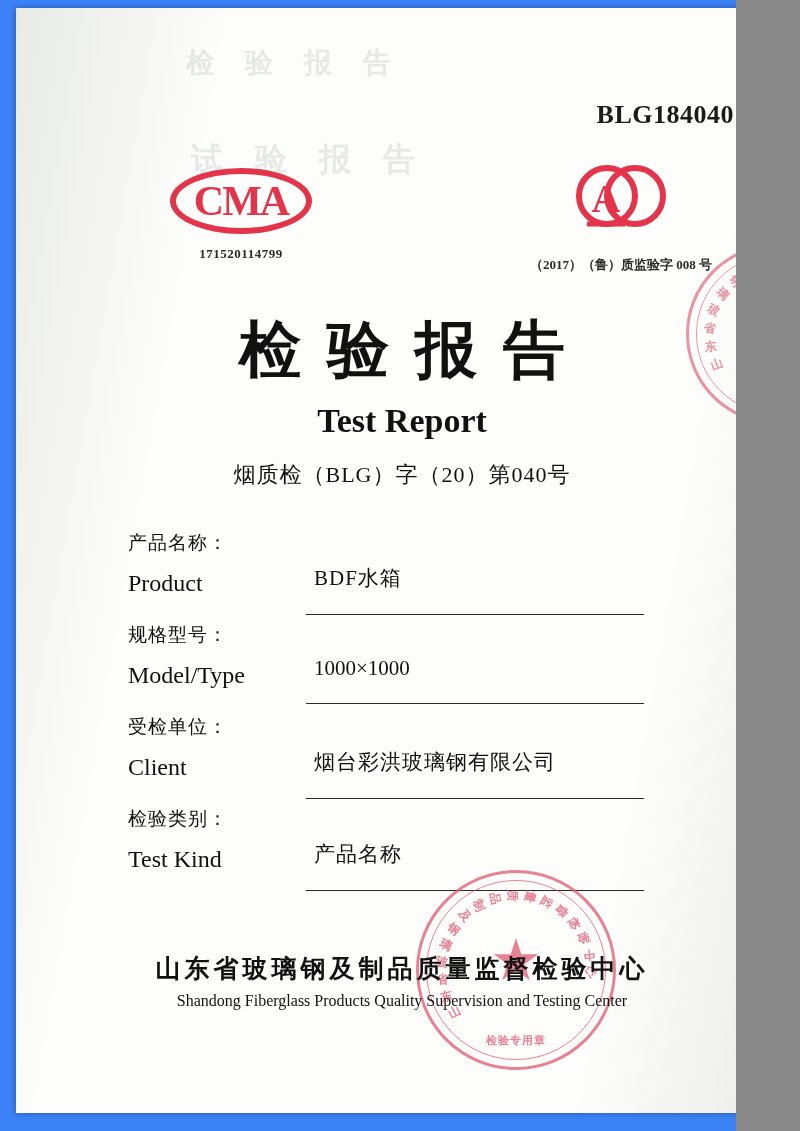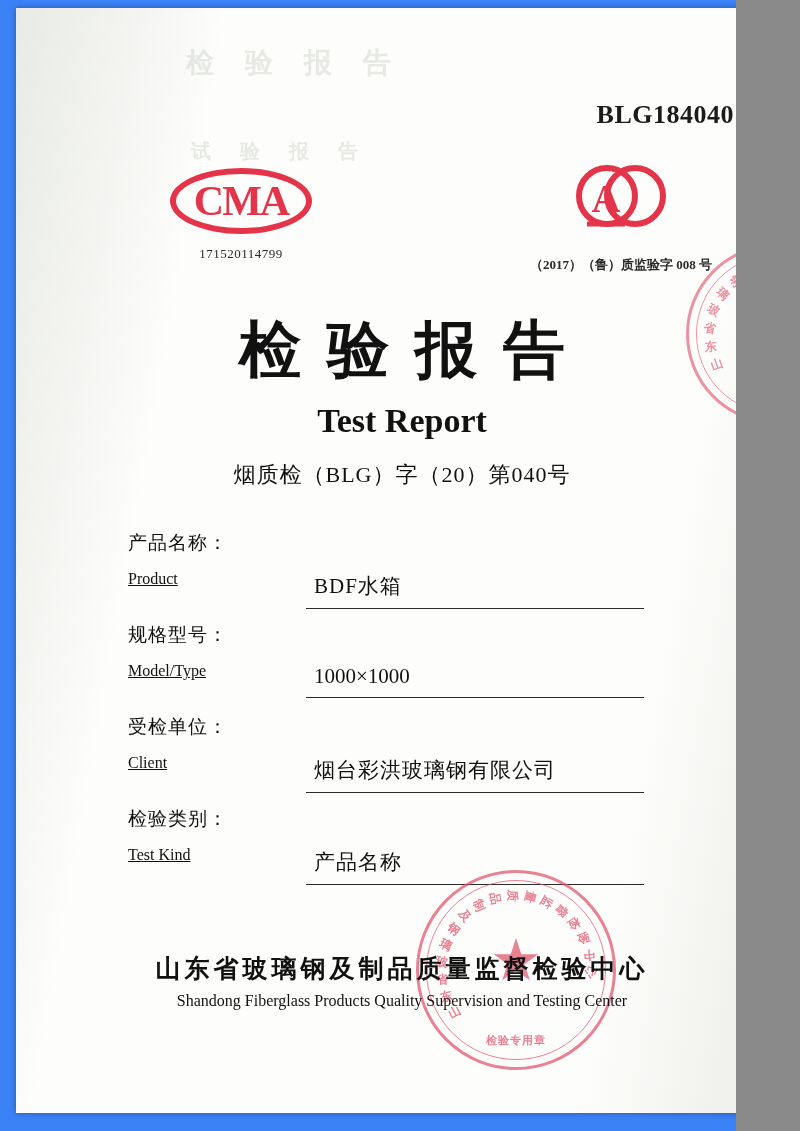--- a/index.html
+++ b/index.html
@@ -44,21 +44,21 @@
   
   .ghost {
     position: absolute;
     color: rgba(120,130,120,0.16);
     font-weight: bold;
     letter-spacing: 12px;
     pointer-events: none;
     user-select: none;
   }
   .ghost.g1 { left: 170px; top: 36px; font-size: 28px; }
-  .ghost.g2 { left: 175px; top: 130px; font-size: 20px; }
+  .ghost.g2 { left: 175px; top: 130px; font-size: 32px; }
 
   .code-no {
     position: absolute;
     right: 54px;
     top: 92px;
     font-size: 26px;
     font-weight: bold;
     color: #1b1b1b;
     font-family: Liberation Serif, serif;
     letter-spacing: 0.5px;
@@ -93,21 +93,21 @@
     justify-content: center;
     font-family: "Liberation Serif", serif;
     font-weight: bold;
     font-size: 42px;
     color: #e3344a;
     letter-spacing: -2px;
   }
   .cma-num {
     margin-top: 12px;
     font-size: 13px;
-    font-weight: normal;
+    font-weight: bold;
     color: #2a2a2a;
     letter-spacing: 0.5px;
   }
 
   
   .cal-wrap {
     position: absolute;
     left: 480px;
     top: 152px;
     width: 250px;
@@ -175,32 +175,31 @@
     left: 0;
     top: 2px;
     font-size: 19px;
     color: #111;
     letter-spacing: 1px;
   }
   .f-en {
     position: absolute;
     left: 0;
     top: 42px;
-    font-size: 16px;
-    color: #111;
-    font-family: "Liberation Serif", serif;
-    text-decoration: underline;
+    font-size: 24px;
+    color: #111;
+    font-family: "Liberation Serif", serif;
   }
   .f-val {
     position: absolute;
     left: 178px;
-    top: 44px;
+    top: 36px;
     width: 338px;
     border-bottom: 1px solid #2a2a2a;
-    padding: 0 0 8px 8px;
+    padding: 0 0 22px 8px;
     box-sizing: border-box;
     font-size: 21px;
     color: #111;
     min-height: 30px;
     white-space: nowrap;
   }
   .f-val.cn-val { font-size: 21px; letter-spacing: 1px; }
 
   
   .footer-cn {

